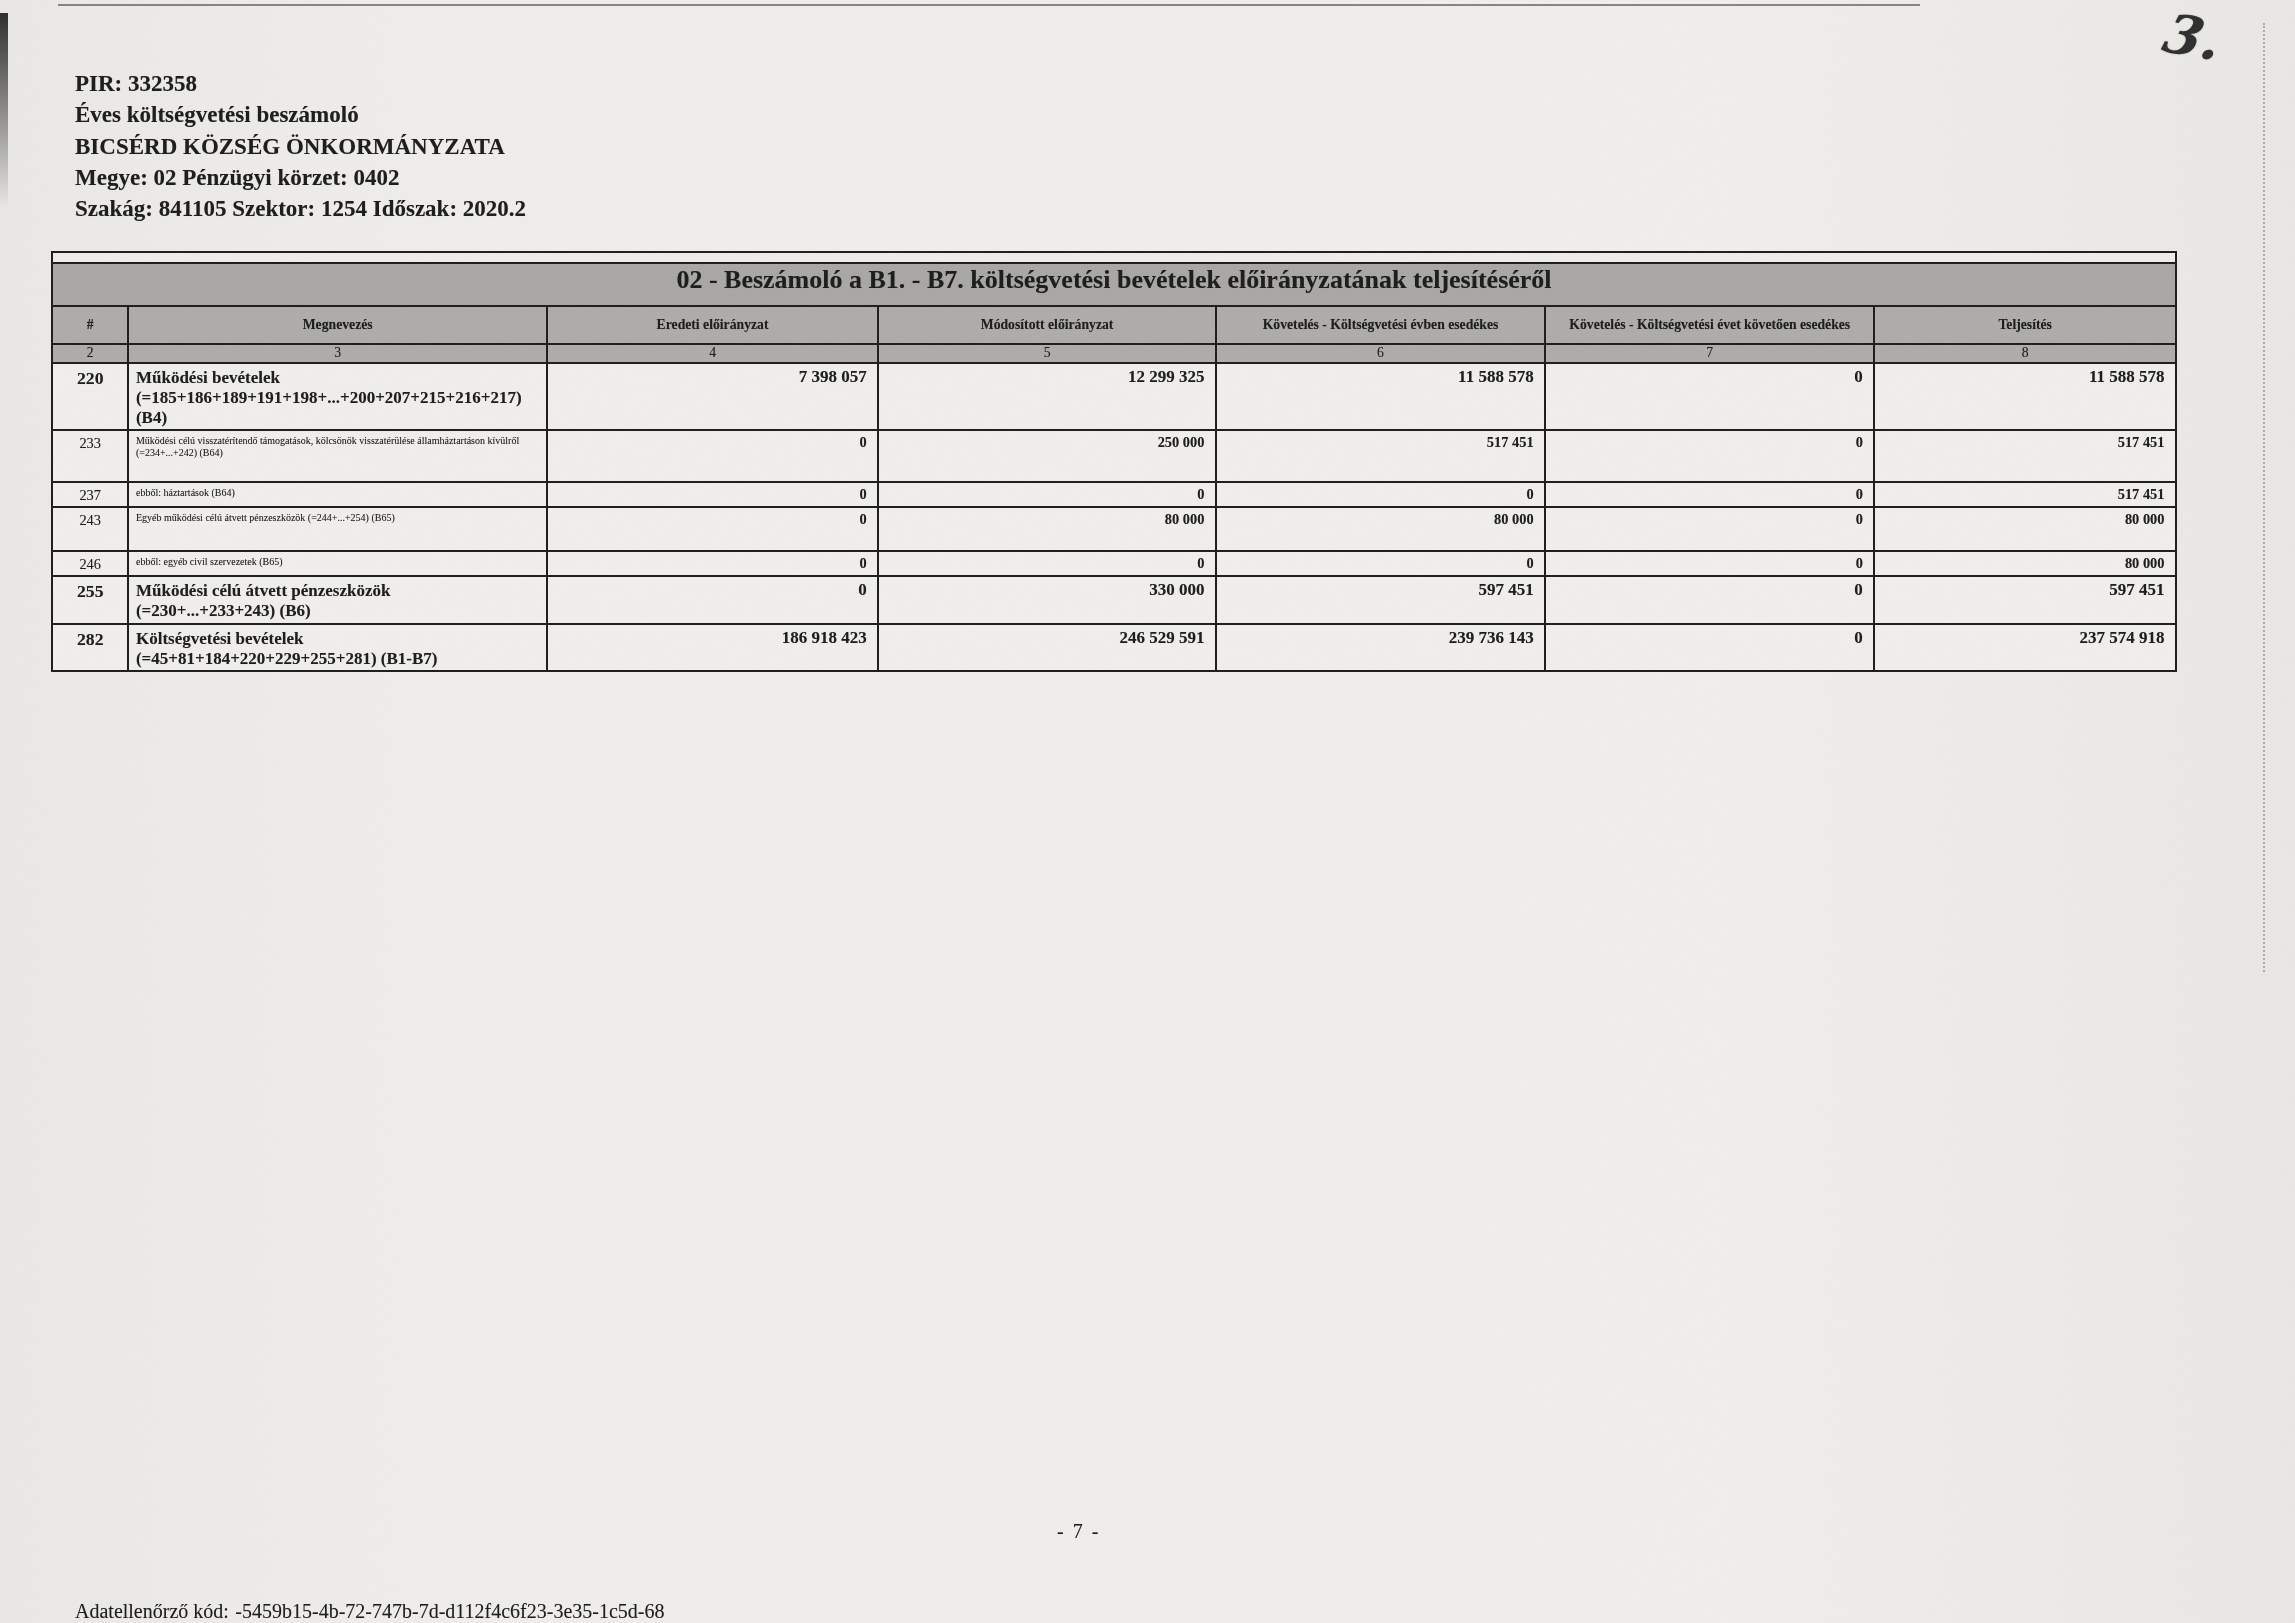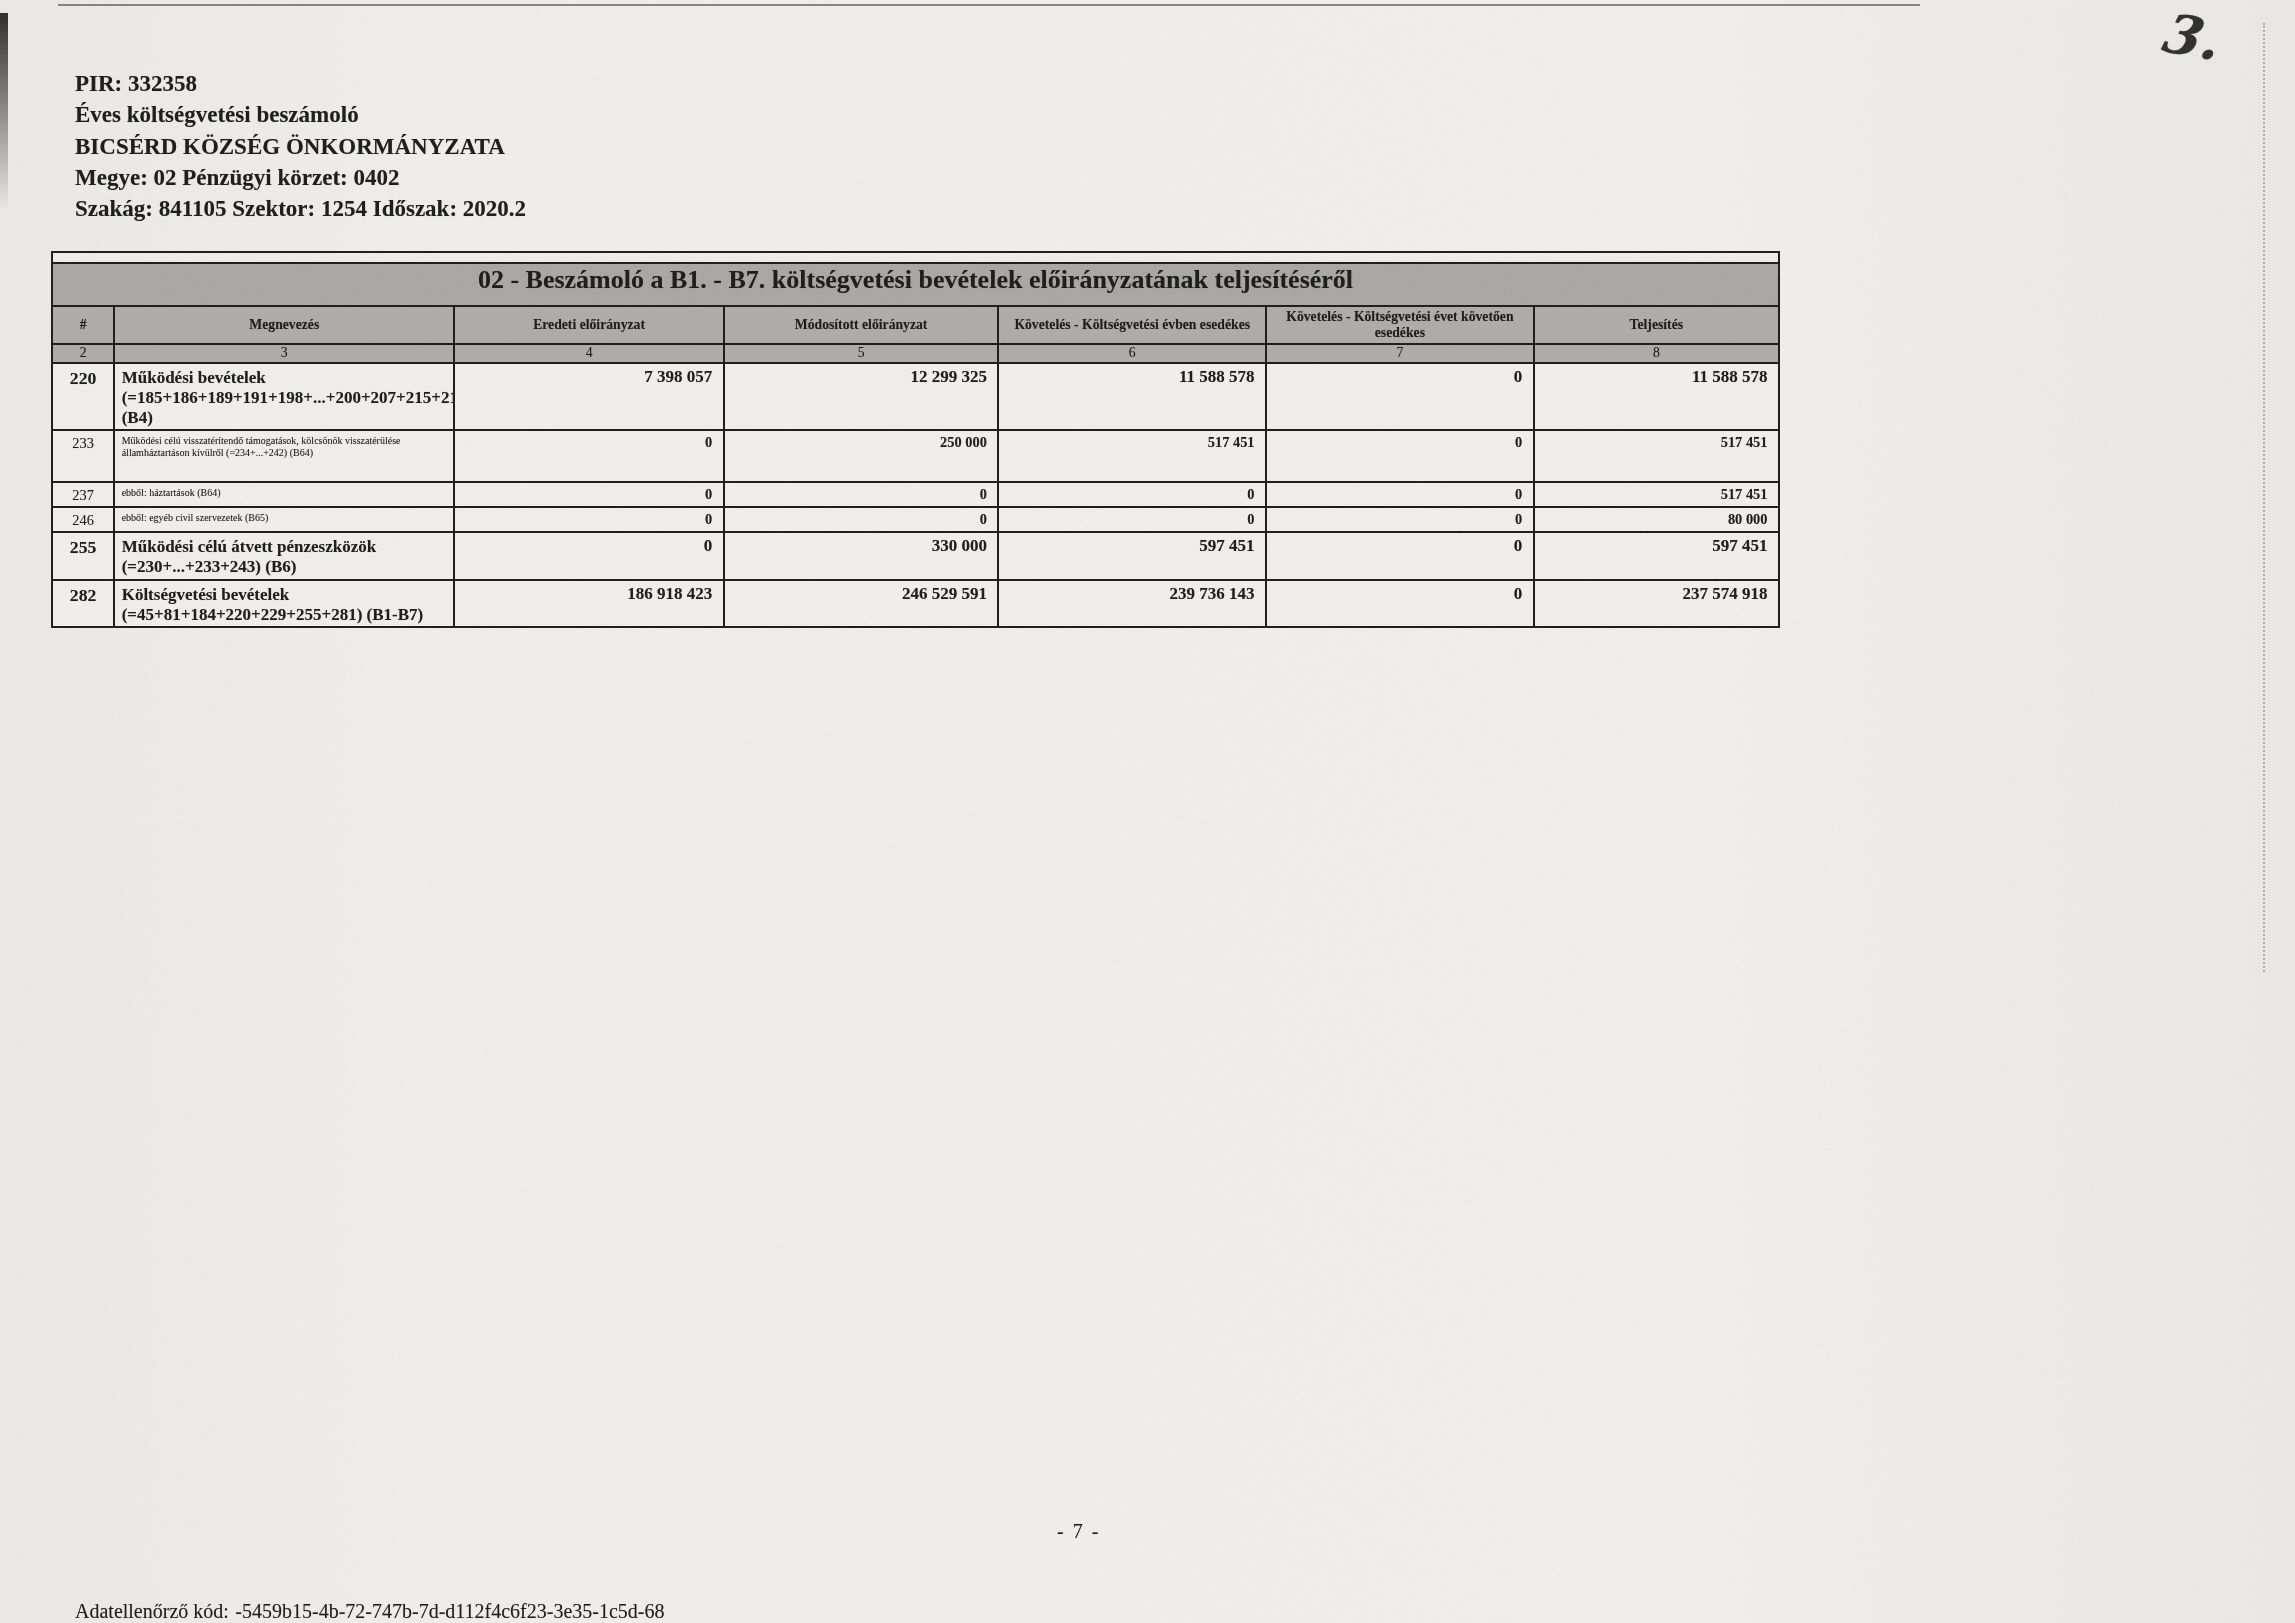--- a/index.html
+++ b/index.html
@@ -16,21 +16,21 @@
   .edge-right-dotted{position:absolute;left:2263px;top:23px;height:949px;width:0;
     border-left:2px dotted rgba(110,110,110,.5);}
   
   .hw-note{position:absolute;left:2165px;top:5.2px;font:italic 700 54px "DejaVu Serif",serif;
     color:#2d2d2d;transform:rotate(10deg) skewX(-6deg);text-shadow:0 0 1.3px rgba(0,0,0,.4);}
   
   .header-left{position:absolute;left:75px;top:68px;font-size:23px;font-weight:600;line-height:1.36;}
   .header-right{position:absolute;left:1934px;top:68px;font-size:23px;font-weight:600;line-height:1.36;}
   .header-left div,.header-right div{white-space:nowrap;}
   
-  .tbl{position:absolute;left:51px;top:251px;width:1729px;border-collapse:collapse;
+  .tbl{position:absolute;left:51px;top:251px;width:2126px;border-collapse:collapse;
     border:2.6px solid #1b1b1b;table-layout:fixed;}
   .tbl td,.tbl th{border:2px solid #1b1b1b;vertical-align:top;overflow:hidden;}
   .gap td{background:#eeede9;height:8.5px;padding:0;}
   .titlebar td{background:#a9a7a3;height:39px;text-align:center;
     font-size:26px;font-weight:700;padding:1.3px 2.6px;}
   .head th{background:#aeacaf;background:#aeaca8;height:33px;font-size:13.7px;font-weight:600;
     text-align:center;vertical-align:middle;padding:1.3px 5.2px;}
   .nums td{background:#aeaca8;height:17px;font-size:13.7px;text-align:center;
     vertical-align:middle;padding:0;}
   .r td{background:#f0efeb;}
@@ -128,20 +128,29 @@
     <tr class="r" style="height:25px">
       <td class="id">237</td>
       <td class="nm"><span>ebből: háztartások (B64)</span></td>
       <td class="v">0</td>
       <td class="v">0</td>
       <td class="v">0</td>
       <td class="v">0</td>
       <td class="v vb">517 451</td>
     </tr>
 
+    <tr class="r" style="height:44px">
+      <td class="id">243</td>
+      <td class="nm"><span>Egyéb működési célú átvett pénzeszközök (=244+...+254) (B65)</span></td>
+      <td class="v">0</td>
+      <td class="v">80 000</td>
+      <td class="v">80 000</td>
+      <td class="v">0</td>
+      <td class="v">80 000</td>
+    </tr>
 
     <tr class="r" style="height:25px">
       <td class="id">246</td>
       <td class="nm"><span>ebből: egyéb civil szervezetek (B65)</span></td>
       <td class="v">0</td>
       <td class="v">0</td>
       <td class="v">0</td>
       <td class="v">0</td>
       <td class="v vb">80 000</td>
     </tr>

